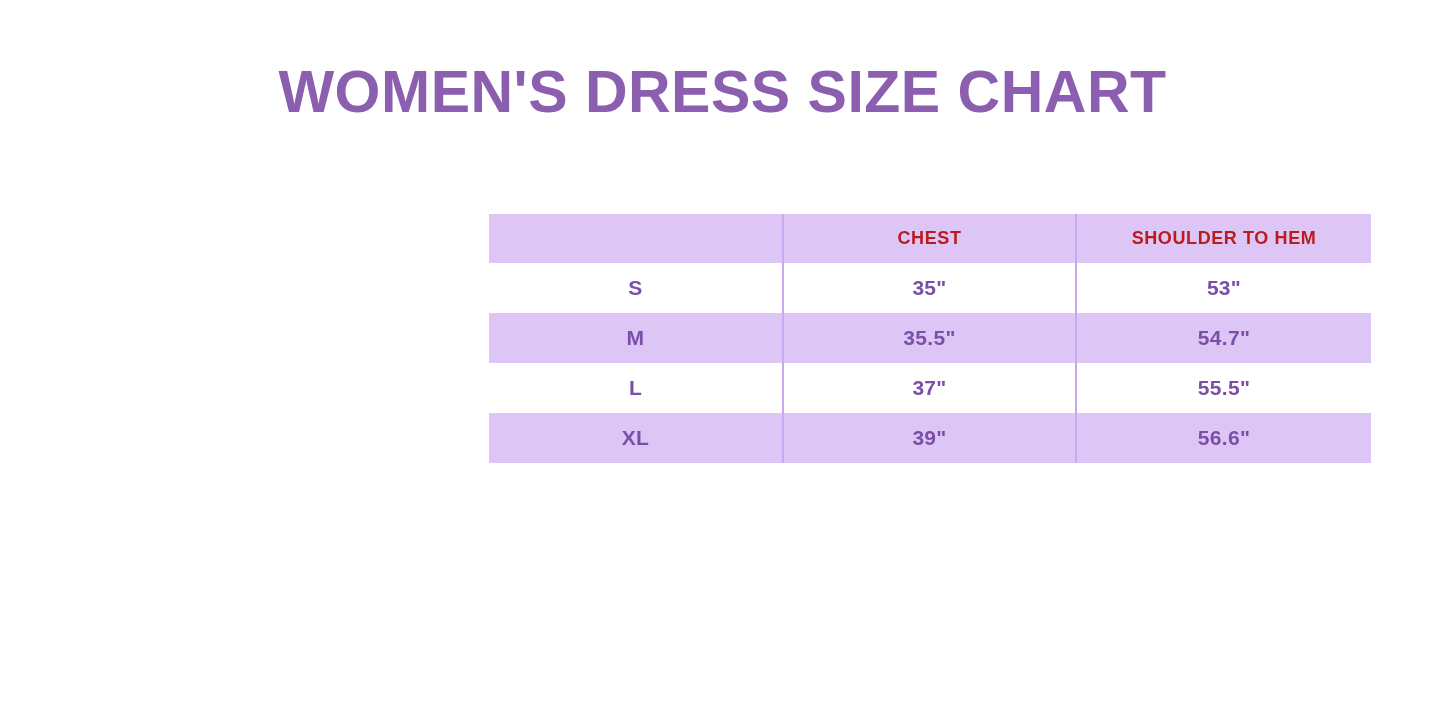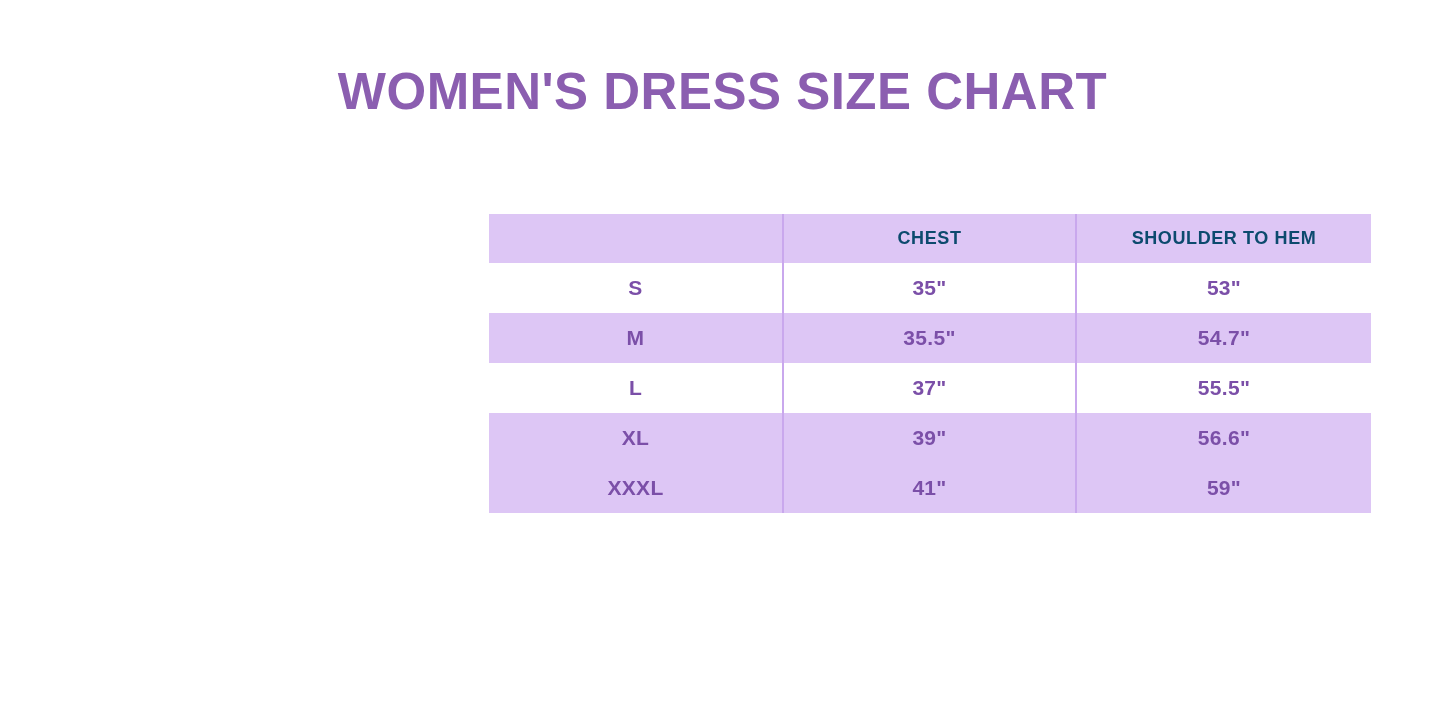--- a/index.html
+++ b/index.html
@@ -14,21 +14,21 @@
     overflow: hidden;
     position: relative;
   }
 
   #page-title {
     position: absolute;
     top: 56px;
     left: 0;
     width: 1445px;
     text-align: center;
-    font-size: 51px;
+    font-size: 59px;
     line-height: 72px;
     font-weight: bold;
     letter-spacing: 0.5px;
     color: #8B5EB0;
     white-space: nowrap;
   }
 
   #size-table {
     position: absolute;
     left: 489px;
@@ -60,21 +60,21 @@
   }
 
   
   #size-table th.divider,
   #size-table td.divider {
     border-left: 2px solid #C9A8ED;
   }
 
   #size-table tr.head-row th {
     background: #DDC6F5;
-    color: #0c4a6e;
+    color: #b91c1c;
     font-size: 18px;
     letter-spacing: 0.6px;
   }
 
   #size-table tr.band-shade td {
     background: #DDC6F5;
   }
   #size-table tr.band-plain td {
     background: #ffffff;
   }
@@ -120,19 +120,14 @@
     <tr class="band-plain">
       <td class="size-label">L</td>
       <td class="divider">37"</td>
       <td class="divider">55.5"</td>
     </tr>
     <tr class="band-shade">
       <td class="size-label">XL</td>
       <td class="divider">39"</td>
       <td class="divider">56.6"</td>
     </tr>
-    <tr class="band-shade">
-      <td class="size-label">XXXL</td>
-      <td class="divider">41"</td>
-      <td class="divider">59"</td>
-    </tr>
   </tbody>
 </table>
 
 </body></html>

